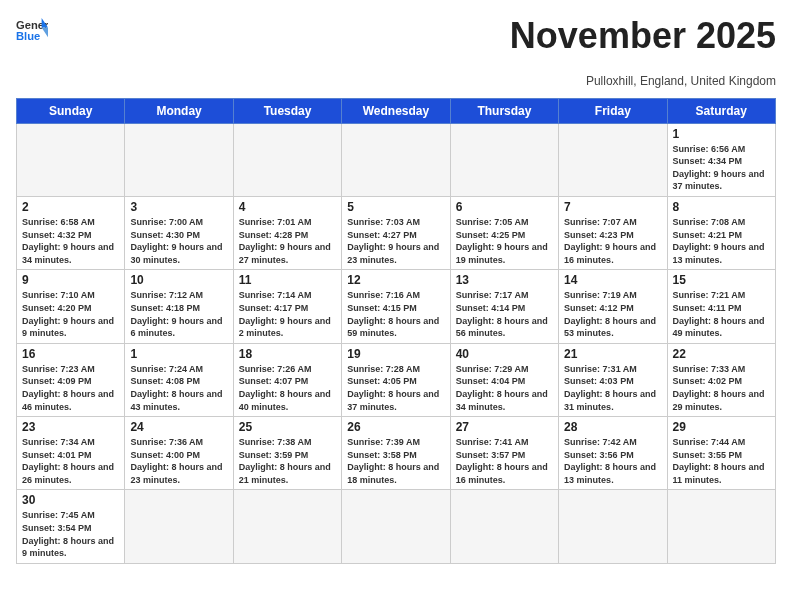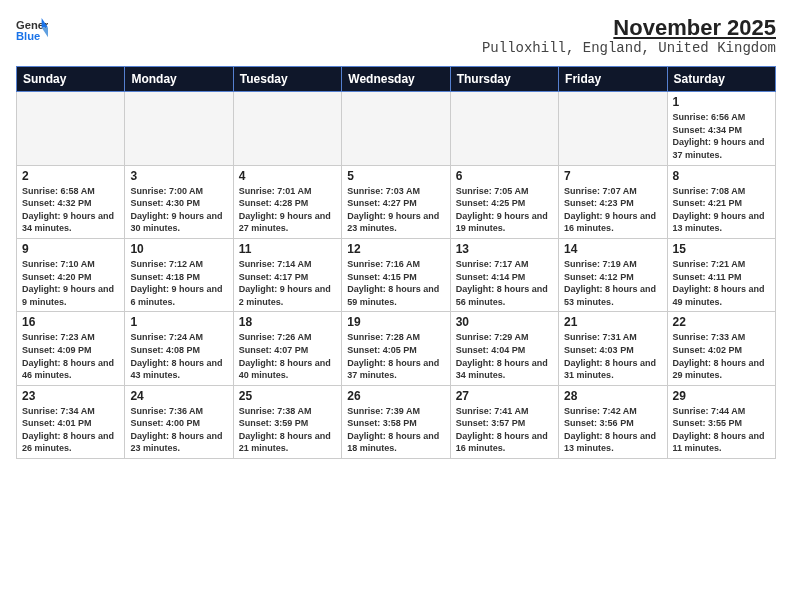--- a/index.html
+++ b/index.html
@@ -28,44 +28,42 @@
       gap: 4px;
     }
     .logo-icon {
       width: 32px;
       height: 28px;
     }
     .title-block {
       text-align: right;
     }
     .month-title {
-      font-size: 22px;
+      font-size: 36px;
       font-weight: bold;
       color: #222;
       line-height: 1.1;
-      text-decoration: underline;
     }
     .location {
-      font-size: 14px;
+      font-size: 12px;
       color: #444;
-      margin-top: 0;
-      font-family: Liberation Mono, monospace;
+      margin-top: 18px;
     }
     .calendar {
       width: 100%;
       border-collapse: collapse;
       border: 1px solid #ccc;
       table-layout: fixed;
     }
     .calendar th {
-      background: #0f172a;
+      background: #1d4ed8;
       color: #fff;
       font-size: 12px;
       font-weight: bold;
-      text-align: left;
+      text-align: center;
       padding: 5px 6px;
       border: 1px solid #5580d0;
     }
     .calendar td {
       vertical-align: top;
       border: 1px solid #ccc;
       padding: 3px 5px;
       font-size: 9.5px;
       color: #333;
       height: 72px;
@@ -244,21 +242,21 @@
 Sunset: 4:07 PM
 Daylight: 8 hours and 40 minutes.</div>
           </td>
           <td>
             <span class="day-number">19</span>
             <div class="day-info">Sunrise: 7:28 AM
 Sunset: 4:05 PM
 Daylight: 8 hours and 37 minutes.</div>
           </td>
           <td>
-            <span class="day-number">30</span>
+            <span class="day-number">40</span>
             <div class="day-info">Sunrise: 7:29 AM
 Sunset: 4:04 PM
 Daylight: 8 hours and 34 minutes.</div>
           </td>
           <td>
             <span class="day-number">21</span>
             <div class="day-info">Sunrise: 7:31 AM
 Sunset: 4:03 PM
 Daylight: 8 hours and 31 minutes.</div>
           </td>
@@ -305,16 +303,30 @@
             <div class="day-info">Sunrise: 7:42 AM
 Sunset: 3:56 PM
 Daylight: 8 hours and 13 minutes.</div>
           </td>
           <td>
             <span class="day-number">29</span>
             <div class="day-info">Sunrise: 7:44 AM
 Sunset: 3:55 PM
 Daylight: 8 hours and 11 minutes.</div>
           </td>
+        </tr>
+        <tr class="last-row">
+          <td>
+            <span class="day-number">30</span>
+            <div class="day-info">Sunrise: 7:45 AM
+Sunset: 3:54 PM
+Daylight: 8 hours and 9 minutes.</div>
+          </td>
+          <td class="empty"></td>
+          <td class="empty"></td>
+          <td class="empty"></td>
+          <td class="empty"></td>
+          <td class="empty"></td>
+          <td class="empty"></td>
         </tr>
       </tbody>
   </table>
 </div>
 
 </body></html>

